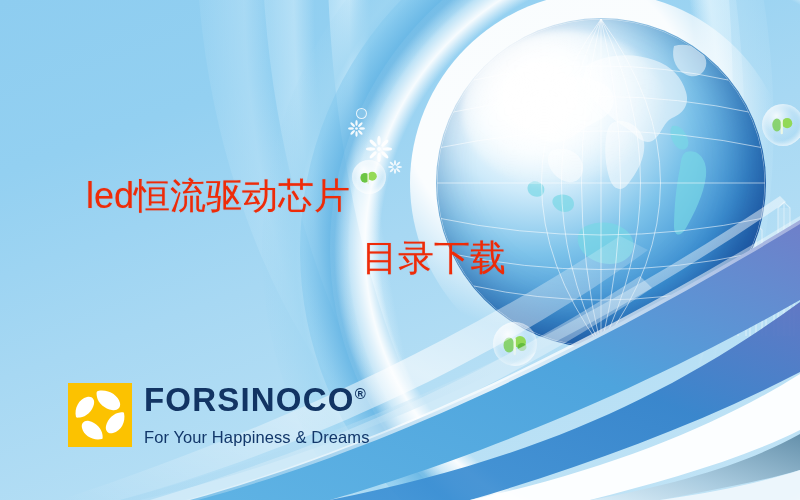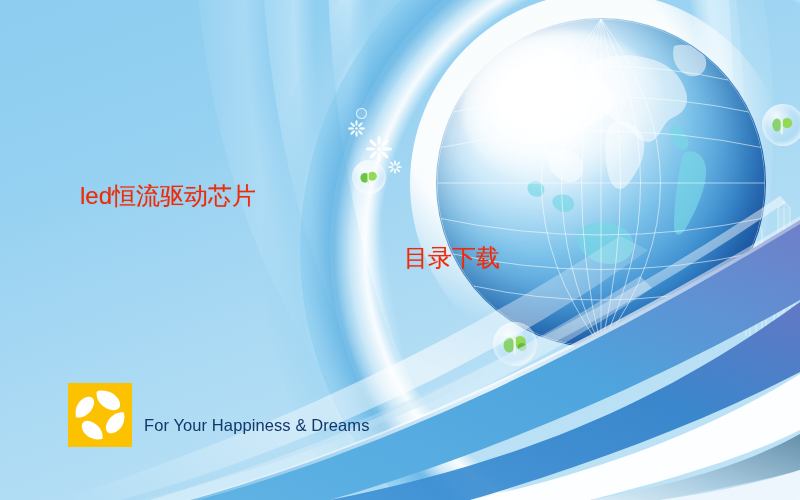--- a/index.html
+++ b/index.html
@@ -196,24 +196,24 @@
   #ribbons {
     position: absolute;
     left: 0; top: 0;
     width: 800px; height: 500px;
     pointer-events: none;
   }
 
   
   #headline {
     position: absolute;
-    left: 80px; top: 165px;
+    left: 86px; top: 165px;
     width: 420px;
     color: #ee2b08;
-    font-size: 24px;
+    font-size: 36px;
     line-height: 62px;
     letter-spacing: 0px;
     white-space: nowrap;
     text-shadow: 0 0 1px rgba(238,43,8,0.4);
   }
   #headline .line2 { padding-left: 14px; display: block; text-align: right; }
 
   
   #logo {
     position: absolute;
@@ -243,21 +243,21 @@
   }
   #logo-word .reg {
     font-size: 15px;
     vertical-align: super;
     letter-spacing: 0;
   }
   #logo-tagline {
     color: #12376a;
     font-size: 16.5px;
     letter-spacing: 0.1px;
-    margin-top: 20px;
+    margin-top: 12px;
     white-space: nowrap;
   }
 </style>
 </head>
 <body>
 
 <div id="banner">
 
   <div class="arc arc-a"></div>
   <div class="arc arc-b"></div>
@@ -500,17 +500,20 @@
     <svg id="logo-mark" viewBox="0 0 64 64">
       <rect x="0" y="0" width="64" height="64" fill="#fcc200"></rect>
       <g fill="#ffffff">
         <path d="M30 8 C40 6 50 12 52 20 C53 25 49 28 44 27 C37 26 30 20 29 14 C28.6 10.5 28 8.6 30 8 Z"></path>
         <path d="M56 30 C58 39 53 48 45 50 C40 51.5 37 47.5 38 43 C39.5 36 46 30 52 29.5 C55 29.2 55.6 29.3 56 30 Z"></path>
         <path d="M34 56 C25 58 16 53 14 45 C12.8 40 16.5 37 21 38 C28 39.5 34 46 34.5 52 C34.8 55 34.7 55.6 34 56 Z"></path>
         <path d="M8 34 C6 25 11 16 19 14 C24 12.6 27 16.5 26 21 C24.6 28 18 34 12 34.5 C9 34.8 8.4 34.7 8 34 Z"></path>
       </g>
     </svg>
     <div id="logo-text">
+      <div id="logo-word">
+        <span>FORSINOCO</span><span class="reg">®</span>
+      </div>
       <div id="logo-tagline">For Your Happiness &amp; Dreams</div>
     </div>
   </div>
 
 </div>
 
 </body></html>

